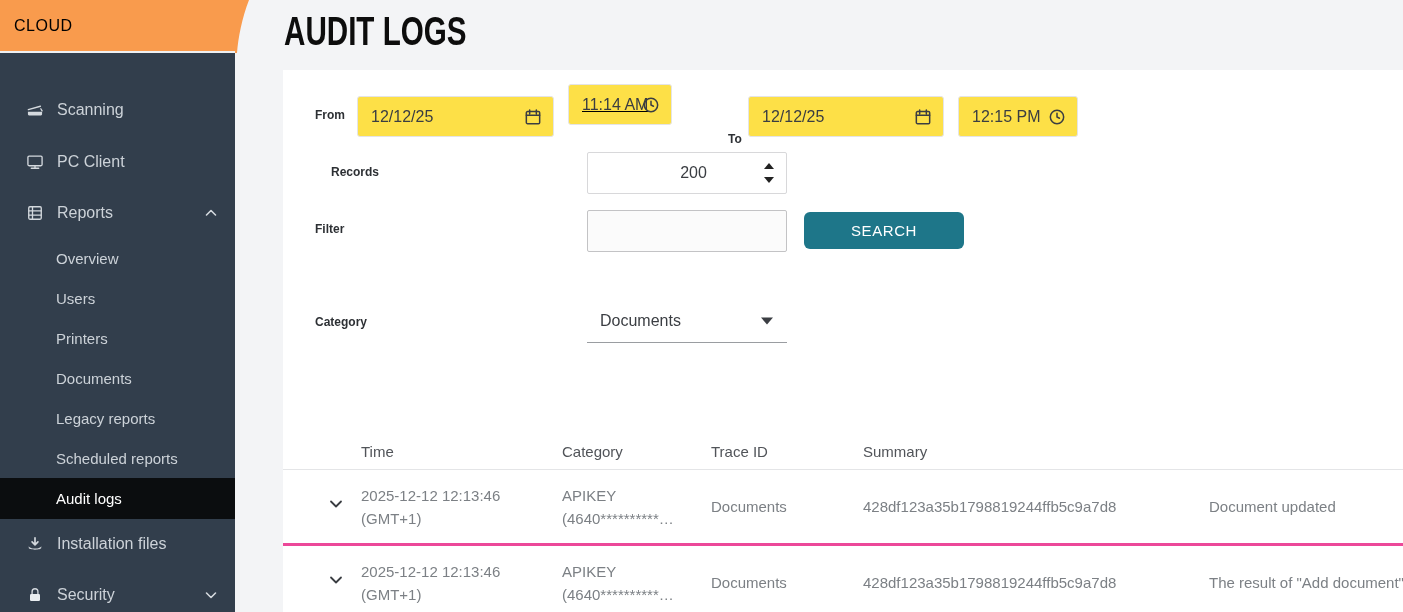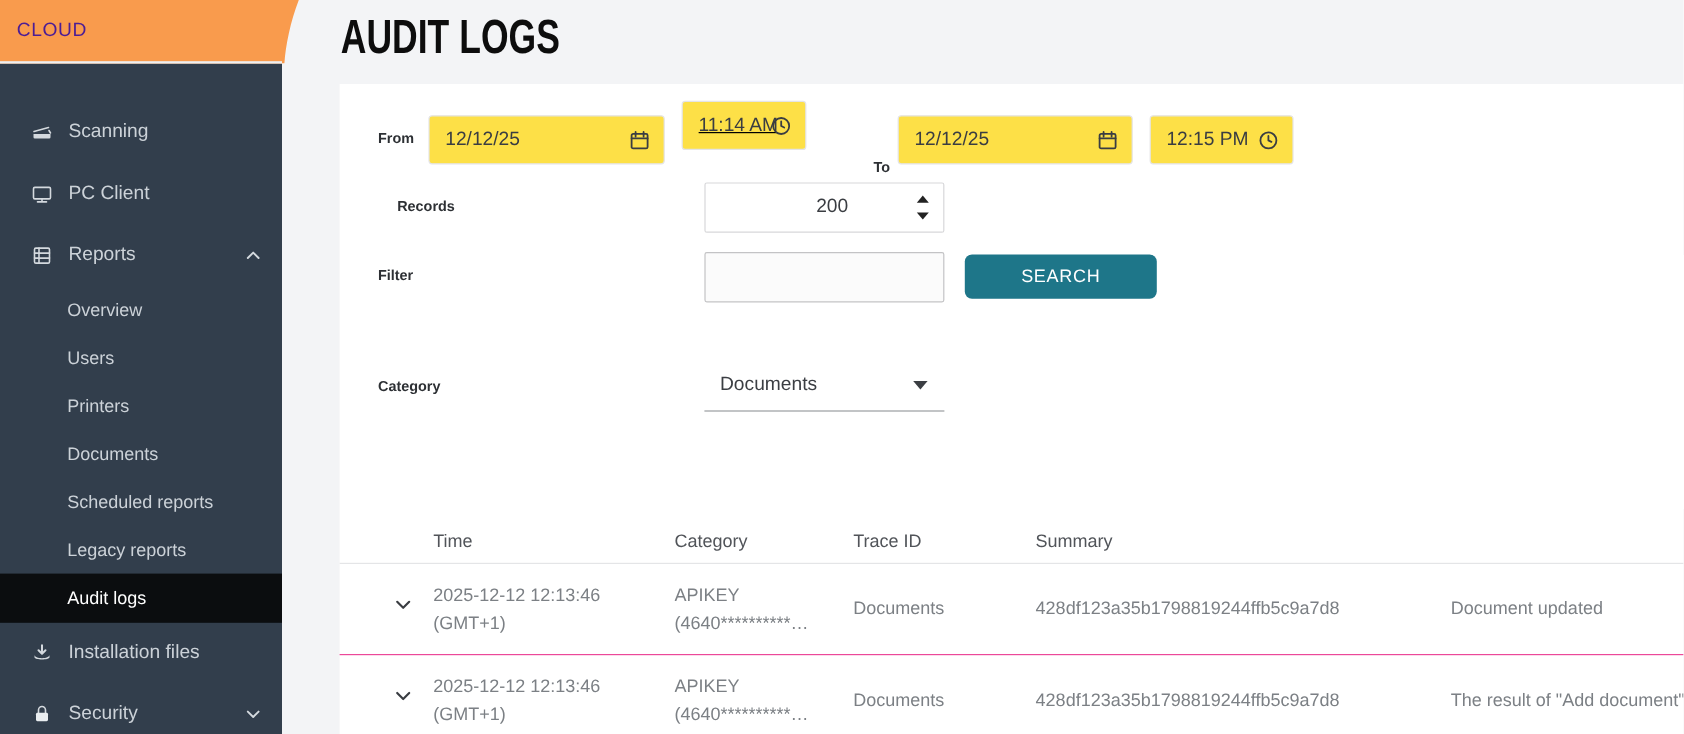--- a/index.html
+++ b/index.html
@@ -15,21 +15,21 @@
   .sidebar {
     position: absolute; left: 0; top: 0; width: 235px; height: 612px;
     background: #323e4c; z-index: 2;
   }
   .brand {
     position: relative; height: 53px; background: #f99b4d;
     border-bottom: 2px solid #eef0f2;
     display: flex; align-items: center; padding-left: 14px;
   }
   .brand-text {
-    font-size: 16px; color: #4c1d95; letter-spacing: 0.5px;
+    font-size: 16px; color: #000000; letter-spacing: 0.5px;
   }
   .brand-flare {
     position: absolute; left: 235px; top: 0; width: 18px; height: 53px;
   }
   .nav { position: absolute; left: 0; top: 84px; width: 235px; }
   .nav-item {
     height: 52px; display: flex; align-items: center;
     padding-left: 24px; color: #ccd2d8; cursor: pointer; position: relative;
   }
   .nav-item .nav-icon { width: 22px; height: 22px; margin-right: 11px; display: inline-flex; align-items: center; justify-content: center; }
@@ -107,21 +107,21 @@
 
   
   .table { position: absolute; left: 0; right: 0; top: 355px; }
   .t-row {
     display: grid;
     grid-template-columns: 78px 201px 149px 152px 346px 1fr;
     align-items: center;
   }
   .t-head { height: 45px; border-bottom: 1px solid #e4e5e7; }
   .t-head .t-cell { font-size: 15px; color: #515459; font-weight: 400; align-self: center; padding-top: 8px; }
-  .t-body-row { height: 76px; border-bottom: 1px solid #ec4899; position: relative; }
+  .t-body-row { height: 76px; border-bottom: 3px solid #ec4899; position: relative; }
   .t-cell { font-size: 15px; color: #7c8085; line-height: 23px; overflow: hidden; white-space: nowrap; }
   .expander {
     width: 20px; height: 20px; margin-left: 43px; cursor: pointer; display: inline-flex;
   }
   .icon-stroke { stroke: #d4d9de; stroke-width: 1.6; fill: none; stroke-linecap: round; stroke-linejoin: round; }
   .icon-dark-stroke { stroke: #3a3d42; stroke-width: 1.8; fill: none; stroke-linecap: round; stroke-linejoin: round; }
 </style>
 </head>
 <body>
 
@@ -176,24 +176,24 @@
       <div class="sub-item">
         <span>Users</span>
       </div>
       <div class="sub-item">
         <span>Printers</span>
       </div>
       <div class="sub-item">
         <span>Documents</span>
       </div>
       <div class="sub-item">
+        <span>Legacy reports</span>
+      </div>
+      <div class="sub-item">
         <span>Scheduled reports</span>
-      </div>
-      <div class="sub-item">
-        <span>Legacy reports</span>
       </div>
       <div class="sub-item selected">
         <span>Audit logs</span>
       </div>
 
       <div class="nav-item" style="height:50px;">
         <span class="nav-icon">
           <svg viewBox="0 0 24 24">
               <path class="icon-stroke" d="M12 4.5 V12.5 M8.5 9.5 L12 13 L15.5 9.5" style="stroke-width:2"></path>
               <path d="M4.5 14 c0 4.5 15 4.5 15 0 l0 2.5 c0 3 -15 3 -15 0 Z" fill="#d4d9de"></path>

